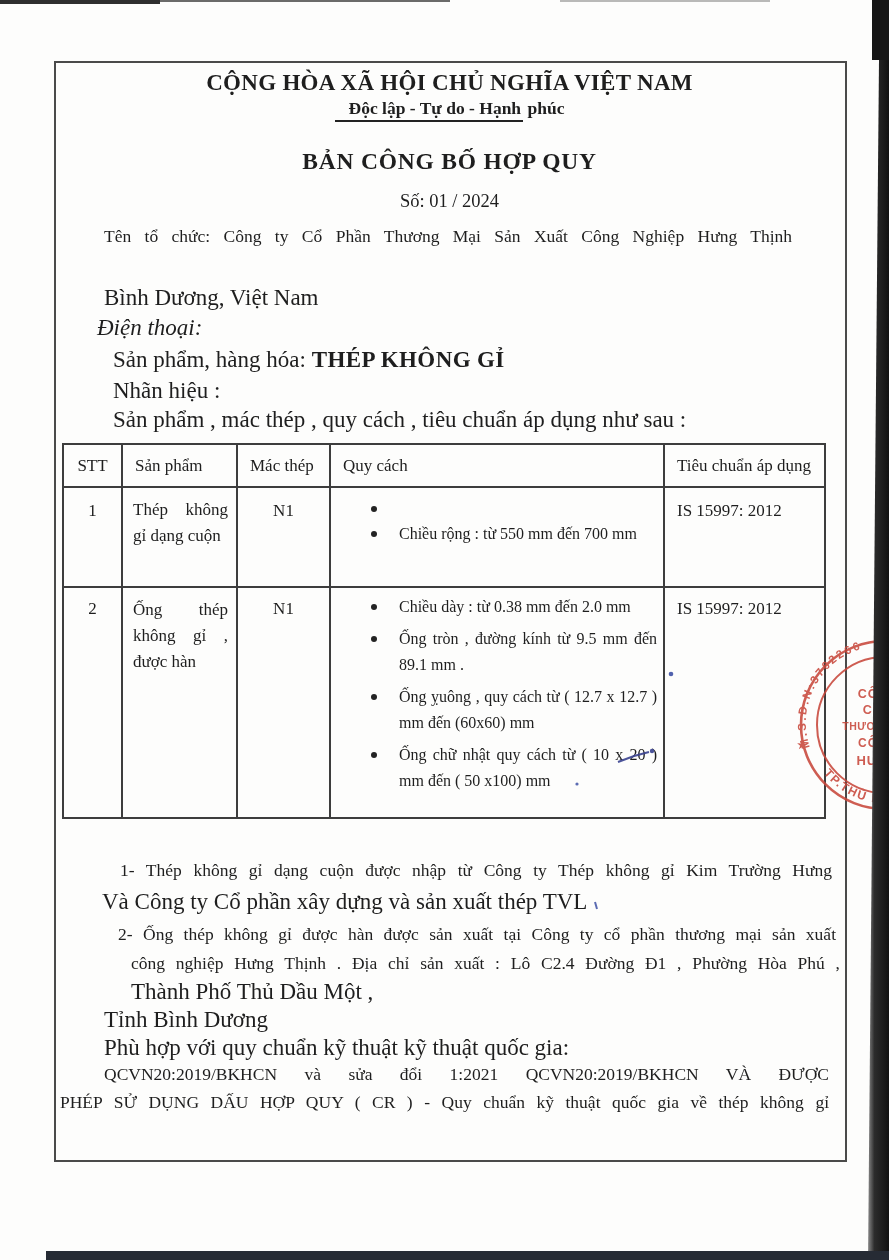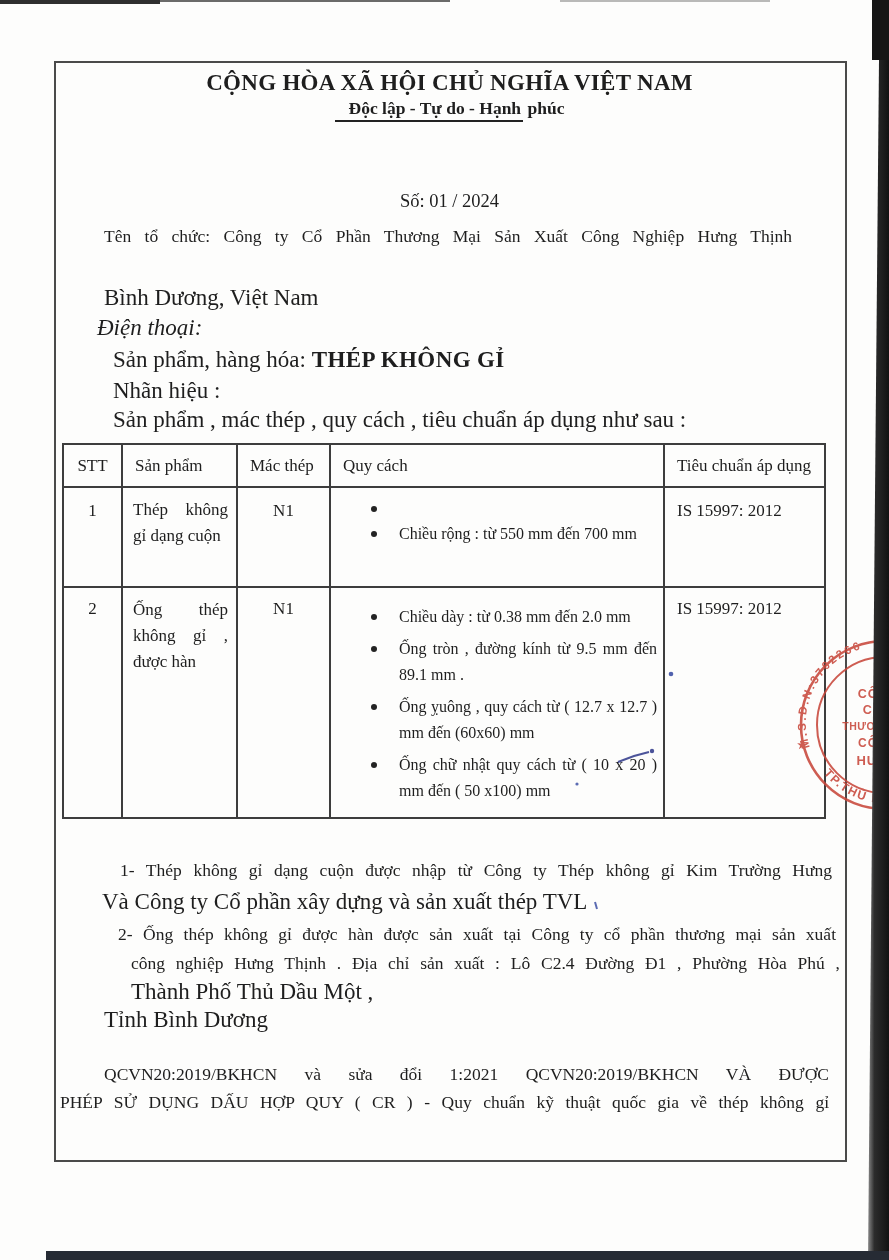--- a/index.html
+++ b/index.html
@@ -22,21 +22,21 @@
        grid-template-columns:57px 115px 93px 334px 1fr;
        grid-template-rows:41px 100px 231px;border:2px solid #3d3d3d;z-index:2;}
   .tbl>div{border-left:2px solid #3d3d3d;border-top:2px solid #3d3d3d;overflow:hidden;
            font-size:17px;line-height:26px;}
   .tbl>div.fc{border-left:none;} .tbl>div.fr{border-top:none;}
   .th{display:flex;align-items:center;padding-left:12px;font-size:17.5px;}
   .th.ctr{justify-content:center;padding-left:0;}
   .td-num{text-align:center;padding-top:10px;}
   .td-prod{padding:9px 8px 0 10px;text-align:justify;font-size:16.5px;}
   .td-specs{padding-top:8px;}
-  .td-specs.tight{padding-top:16px;}
+  .td-specs.tight{padding-top:6px;}
   .spec{display:flex;margin-bottom:9px;}
   .spec .dot{flex:0 0 auto;width:6px;height:6px;border-radius:50%;background:#232323;
              margin:10px 0 0 40px;}
   .spec .txt{flex:1;margin-left:22px;padding-right:6px;text-align:justify;font-size:16px;}
   .td-std{padding:10px 6px 0 12px;}
   
   .n1l1{left:120px;top:858px;width:712px;}
   .n1l2{left:102px;top:890px;}
   .n2l1{left:118px;top:922px;width:718px;}
   .n2l2{left:131px;top:951px;width:709px;}
@@ -63,20 +63,21 @@
 </style>
 </head>
 <body>
 
 <div id="doc">
 
   <div class="frame"></div>
 
   <div class="cline nat-title">CỘNG HÒA XÃ HỘI CHỦ NGHĨA VIỆT NAM</div>
   <div class="cline motto"><span class="u">Độc lập - Tự do - Hạnh</span><span> phúc</span></div>
+  <div class="cline doc-title">BẢN CÔNG BỐ HỢP QUY</div>
   <div class="cline doc-num">Số: 01 / 2024</div>
 
   <div class="jline" style="left:104px;top:224px;width:688px;">Tên tổ chức: Công ty Cổ Phần Thương Mại Sản Xuất Công Nghiệp Hưng Thịnh</div>
   <div class="line" style="left:104px;top:286px;">Bình Dương, Việt Nam</div>
   <div class="line" style="left:97px;top:316px;font-style:italic;">Điện thoại:</div>
   <div class="line" style="left:113px;top:348px;"><span>Sản phẩm, hàng hóa: </span><span class="bold">THÉP KHÔNG GỈ</span></div>
   <div class="line" style="left:113px;top:379px;">Nhãn hiệu :</div>
   <div class="line" style="left:113px;top:408px;">Sản phẩm , mác thép , quy cách , tiêu chuẩn áp dụng như sau :</div>
 
   <div class="tbl">
@@ -123,20 +124,21 @@
     </div>
     <div class="td-std" style="padding-top:8px;">IS 15997: 2012</div>
   </div>
 
   <div class="jline n1l1">1-  Thép không gỉ dạng cuộn được nhập từ Công ty Thép không gỉ Kim Trường Hưng</div>
   <div class="line n1l2">Và Công ty Cổ phần xây dựng và sản xuất thép TVL</div>
   <div class="jline n2l1">2-  Ống thép không gỉ được hàn được sản xuất tại Công ty cổ phần thương mại sản xuất</div>
   <div class="jline n2l2">công nghiệp Hưng Thịnh . Địa chỉ sản xuất : Lô C2.4 Đường Đ1 , Phường Hòa Phú ,</div>
   <div class="line n2l3">Thành Phố Thủ Dầu Một ,</div>
   <div class="line prov">Tỉnh Bình Dương</div>
+  <div class="line conf">Phù hợp với quy chuẩn kỹ thuật kỹ thuật quốc gia:</div>
   <div class="jline qcvn1">QCVN20:2019/BKHCN và sửa đổi 1:2021 QCVN20:2019/BKHCN VÀ ĐƯỢC</div>
   <div class="jline qcvn2">PHÉP SỬ DỤNG DẤU HỢP QUY ( CR ) -  Quy chuẩn kỹ thuật quốc gia về thép không gỉ</div>
 
   <svg class="stamp" width="129" height="240" viewBox="0 0 129 240" font-family="Liberation Sans, sans-serif">
     <g fill="none" stroke="#c8473b">
       <circle cx="125" cy="115" r="84" stroke-width="2.6"></circle>
       <circle cx="125" cy="115" r="68" stroke-width="2"></circle>
     </g>
     <defs>
       <path id="arcTop" d="M 52 143 A 77 77 0 0 1 170 52"></path>

